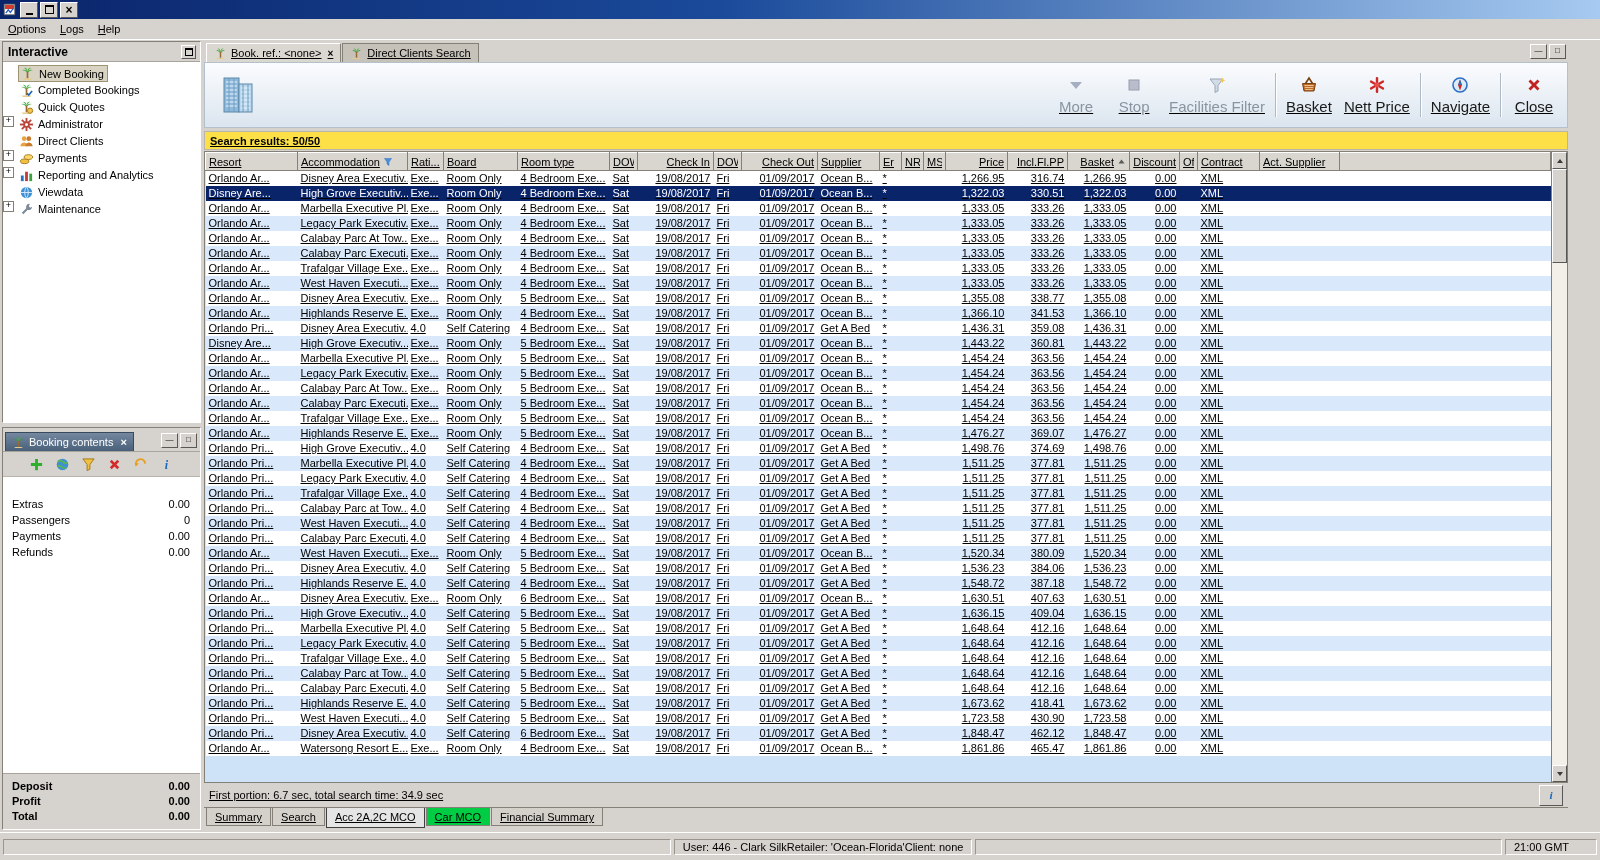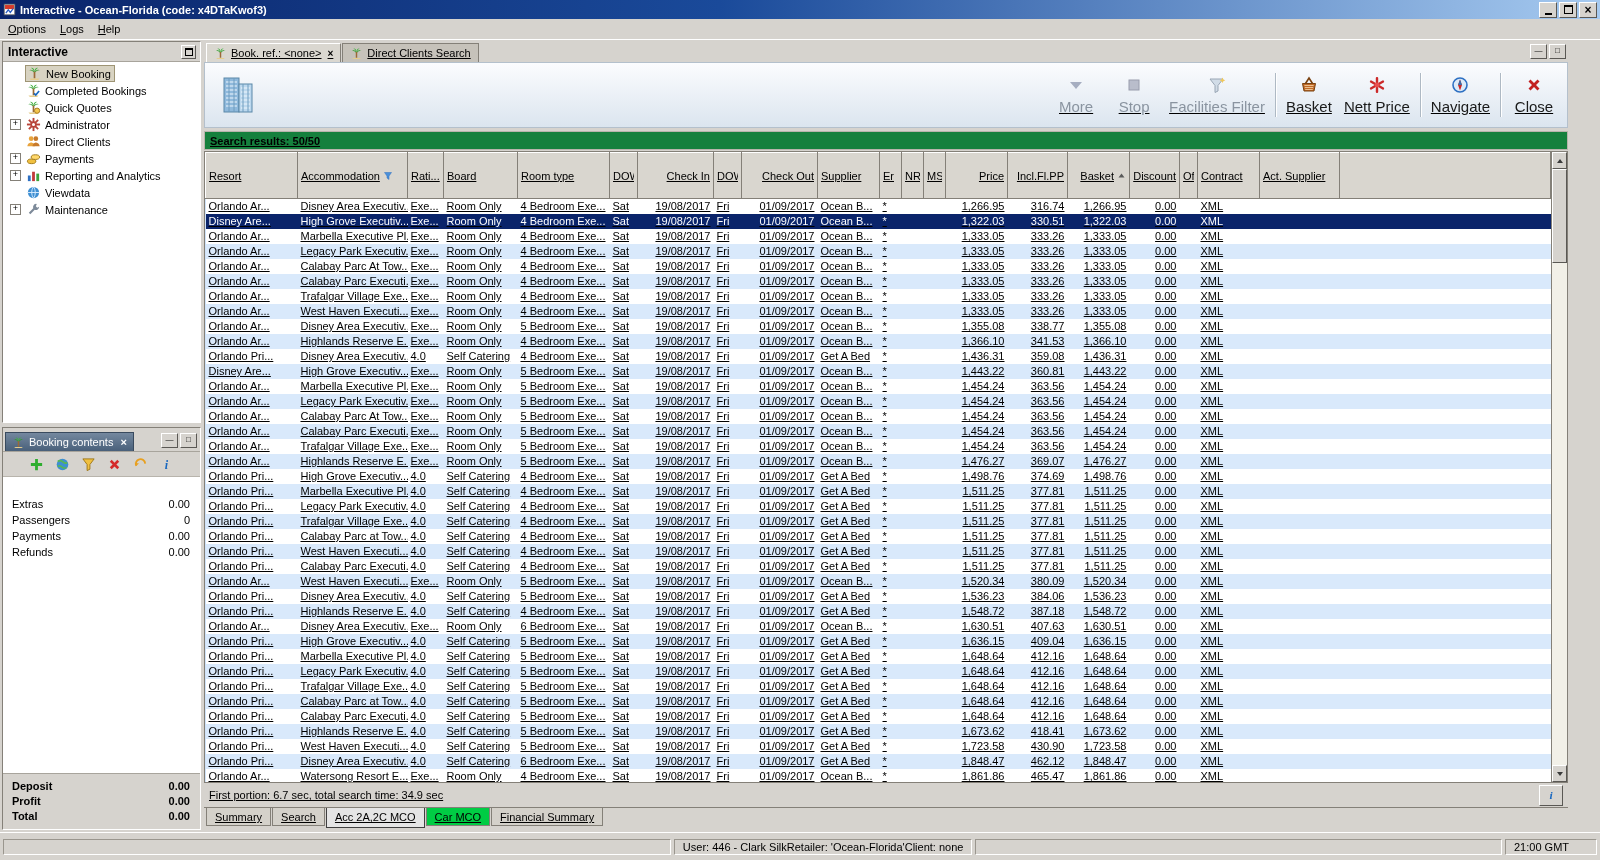--- a/index.html
+++ b/index.html
@@ -27,21 +27,21 @@
 
   
   .sidebar{width:204px;flex:none;display:flex;flex-direction:column;padding:1px 3px 2px 2px;box-sizing:border-box;}
   .panel{background:#fff;border:1px solid;border-color:#848078 #fff #fff #848078;box-sizing:border-box;}
   .pi{height:382px;display:flex;flex-direction:column;margin-bottom:4px;}
   .p-head{height:19px;flex:none;background:#d6d3ce;border-bottom:1px solid #a8a49c;display:flex;align-items:center;padding:0 4px 0 5px;}
   .p-head .p-title{font-size:12px;font-weight:bold;flex:1;}
   .p-head-btn{width:13px;height:12px;background:#d6d3ce;border:1px solid;border-color:#fff #5a5854 #5a5854 #fff;display:inline-flex;align-items:center;justify-content:center;}
   .p-head-btn i{display:block;width:6px;height:5px;border:1px solid #000;border-top:2px solid #000;}
   .tree{flex:1;padding-top:3px;overflow:hidden;}
-  .tree-item{display:flex;align-items:center;height:17px;padding-left:7px;}
+  .tree-item{display:flex;align-items:flex-start;height:17px;}
   .expander{width:9px;height:9px;flex:none;border:1px solid #848078;background:#fff;font-size:9px;line-height:7px;text-align:center;margin-right:4px;}
   .expander-spacer{width:15px;flex:none;}
   .t-inner{display:inline-flex;align-items:center;gap:4px;padding:0 3px 0 1px;height:16px;}
   .tree-item.selected .t-inner{background:#d8d3c2;border:1px solid #9e9474;height:15px;}
 
   
   .pb{flex:1;display:flex;flex-direction:column;min-height:0;}
   .bc-caption{height:21px;flex:none;background:#d6d3ce;display:flex;align-items:flex-end;padding:2px 3px 0 2px;border-bottom:1px solid #a8a49c;}
   .bc-tab{height:18px;display:flex;align-items:center;gap:4px;padding:0 6px;color:#fff;
     background:linear-gradient(#74889f,#49607a);border:1px solid #394a5e;border-bottom:none;font-size:11px;}
@@ -72,28 +72,28 @@
     display:flex;align-items:center;gap:12px;padding:0 4px 0 12px;}
   .h-title{font-size:17px;font-weight:bold;color:#3b7186;}
   .h-sub{font-size:13px;font-weight:bold;color:#3b7186;margin-top:2px;}
   .h-toolbar{margin-left:auto;display:flex;align-items:center;height:100%;}
   .tb-btn{min-width:46px;display:flex;flex-direction:column;align-items:center;gap:3px;padding:4px 6px;color:#1a1a1a;}
   .tb-btn .lbl{white-space:nowrap;font-size:15px;}
   .tb-btn.disabled{color:#8a94a0;}
   .tb-btn.disabled svg{opacity:.85;}
   .tb-sep{width:1px;height:44px;background:#aeb9c4;box-shadow:1px 0 0 #fff;margin:0 4px;}
 
-  .results-strip{height:17px;flex:none;margin-top:3px;background:#15803d;border:1px solid #b8b4ac;
+  .results-strip{height:17px;flex:none;margin-top:3px;background:#fde047;border:1px solid #b8b4ac;
     display:flex;align-items:center;font-weight:bold;padding-left:5px;}
 
   .grid-wrap{flex:1;display:flex;min-height:0;border:1px solid #848078;background:#cfe3f8;margin-top:1px;}
   .grid-area{flex:1;overflow:hidden;}
   table.grid-table{border-collapse:collapse;table-layout:fixed;width:100%;}
   .grid-table thead th{height:17px;background:#d9d6cf;border:1px solid;border-color:#fff #848078 #848078 #fff;
-    font-weight:normal;padding:14px 3px;white-space:nowrap;overflow:hidden;text-align:left;}
+    font-weight:normal;padding:0 3px;white-space:nowrap;overflow:hidden;text-align:left;}
   .hwrap{display:flex;align-items:center;gap:3px;overflow:hidden;}
   .grid-table tbody td{height:15px;line-height:15px;padding:0 3px;white-space:nowrap;overflow:hidden;}
   tr.even{background:#ffffff;}
   tr.odd{background:#d9e9fb;}
   tr.selected{background:#0a246a;color:#fff;}
   td.num{text-align:right;}
 
   .vscroll{width:15px;flex:none;background:#f2f0e8;border-left:1px solid #848078;display:flex;flex-direction:column;}
   .vs-btn{height:15px;flex:none;background:#d6d3ce;border:1px solid;border-color:#fff #5a5854 #5a5854 #fff;
     display:flex;align-items:center;justify-content:center;}
@@ -134,21 +134,20 @@
 <div class="window">
 
   <div class="titlebar">
     <span class="icon s13" id="app-icon">
         <svg viewBox="0 0 16 16">
           <rect x="1.5" y="1.5" width="13" height="13" fill="#fff" stroke="#666"></rect>
           <rect x="2.5" y="2.5" width="11" height="5" fill="#d43a2a"></rect>
           <path d="M3.5 12.5l3-4 2.5 3 3.5-4.5" stroke="#2d5fc2" stroke-width="1.6" fill="none"></path>
         </svg>
       </span>
-    <span class="t-title">Interactive - Ocean-Florida (code: x4DTaKwof3)</span>
     <span class="t-btns">
       <span class="tbtn">
           <span class="g-min"></span>
         </span>
       <span class="tbtn">
           <span class="g-max"></span>
         </span>
       <span class="tbtn">
           <span class="g-close">×</span>
         </span>

